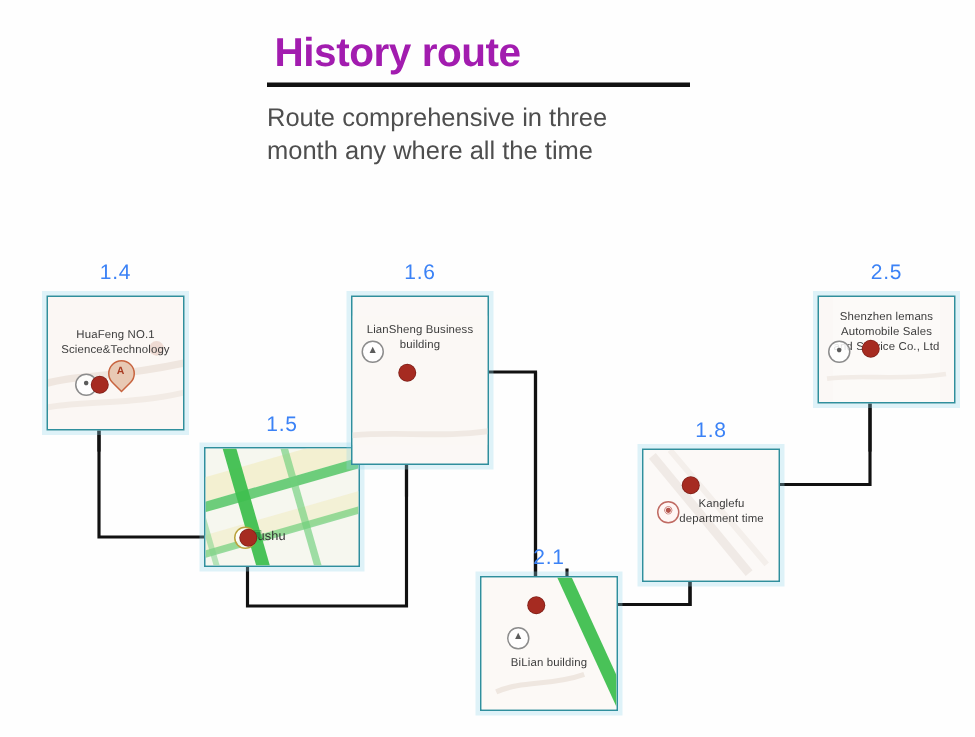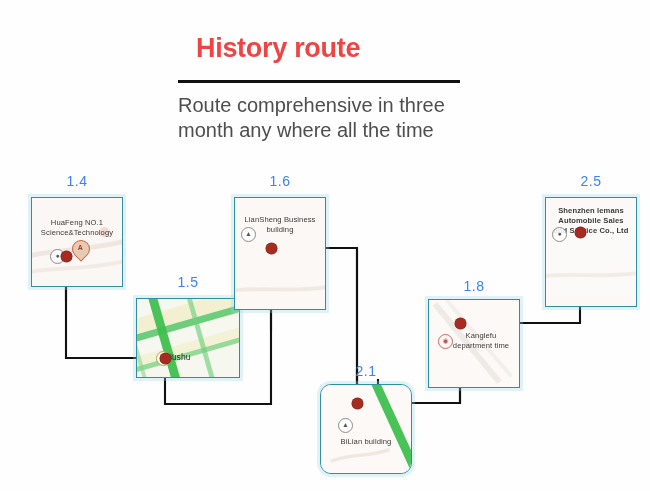--- a/index.html
+++ b/index.html
@@ -19,35 +19,35 @@
   
   #header {
     position: absolute;
     left: 178px;
     top: 16px;
     width: 300px;
   }
   #title {
     font-size: 27px;
     font-weight: bold;
-    color: #ef4444;
+    color: #a21caf;
     letter-spacing: -0.3px;
     line-height: 1.05;
-    margin: 18px;
+    margin: 5px;
     white-space: nowrap;
   }
   #title-rule {
     width: 282px;
     height: 3px;
     background: #111111;
     margin-top: 6px;
   }
   #subtitle {
     margin-top: 10px;
-    font-size: 20px;
+    font-size: 17px;
     color: #4e4e4e;
     line-height: 1.25;
     width: 270px;
     font-weight: normal;
   }
 
   
   #wires {
     position: absolute;
     left: 0; top: 0;
@@ -220,21 +220,21 @@
       <path d="M -5,82 C 30,78 60,84 97,78" stroke="#f0e9e3" stroke-width="4" fill="none"></path>
     </svg>
     <div class="card-text" style="top:17px;">
       <div>LianSheng Business</div>
       <div>building</div>
     </div>
     <div class="poi" style="left:6px; top:29px;">▲</div>
   </div>
 
   <div class="card-label" style="left:320px; top:363px; width:92px;">2.1</div>
-  <div class="card" style="left:320px; top:384px; width:92px; height:90px;border-radius:11px;">
+  <div class="card" style="left:320px; top:384px; width:92px; height:90px;">
     <svg class="mapsvg" viewBox="0 0 92 90">
       <rect x="0" y="0" width="92" height="90" fill="#fcf9f6"></rect>
       <path d="M 52,-10 L 96,86" stroke="#3fbf4f" stroke-width="9" fill="none" opacity="0.95"></path>
       <path d="M 10,78 C 28,70 48,74 70,66" stroke="#efe7e0" stroke-width="3.5" fill="none"></path>
     </svg>
     <div class="card-text" style="top:52px; left:0;">BiLian building</div>
     <div class="poi" style="left:17px; top:33px;">▲</div>
   </div>
 
   <div class="card-label" style="left:428px; top:278px; width:92px;">1.8</div>
@@ -245,21 +245,21 @@
       <path d="M 18,0 L 84,78" stroke="#f4efeb" stroke-width="4" fill="none"></path>
     </svg>
     <div class="card-text" style="top:31px; left:16px; width:72px;">
       <div>Kanglefu</div>
       <div>department time</div>
     </div>
     <div class="poi red" style="left:9px; top:34px;">◉</div>
   </div>
 
   <div class="card-label" style="left:545px; top:173px; width:92px;">2.5</div>
-  <div class="card" style="left:545px; top:197px; width:92px; height:110px;font-weight:bold;">
+  <div class="card" style="left:545px; top:197px; width:92px; height:72px;">
     <svg class="mapsvg" viewBox="0 0 92 90">
       <rect x="0" y="0" width="92" height="90" fill="#fcfaf8"></rect>
       <path d="M -5,70 C 25,66 55,72 97,66" stroke="#f2ece7" stroke-width="4" fill="none"></path>
     </svg>
     <div class="card-text" style="top:8px;">
       <div>Shenzhen  lemans</div>
       <div>Automobile Sales</div>
       <div>and Service Co., Ltd</div>
     </div>
     <div class="poi" style="left:6px; top:29px;">●</div>

